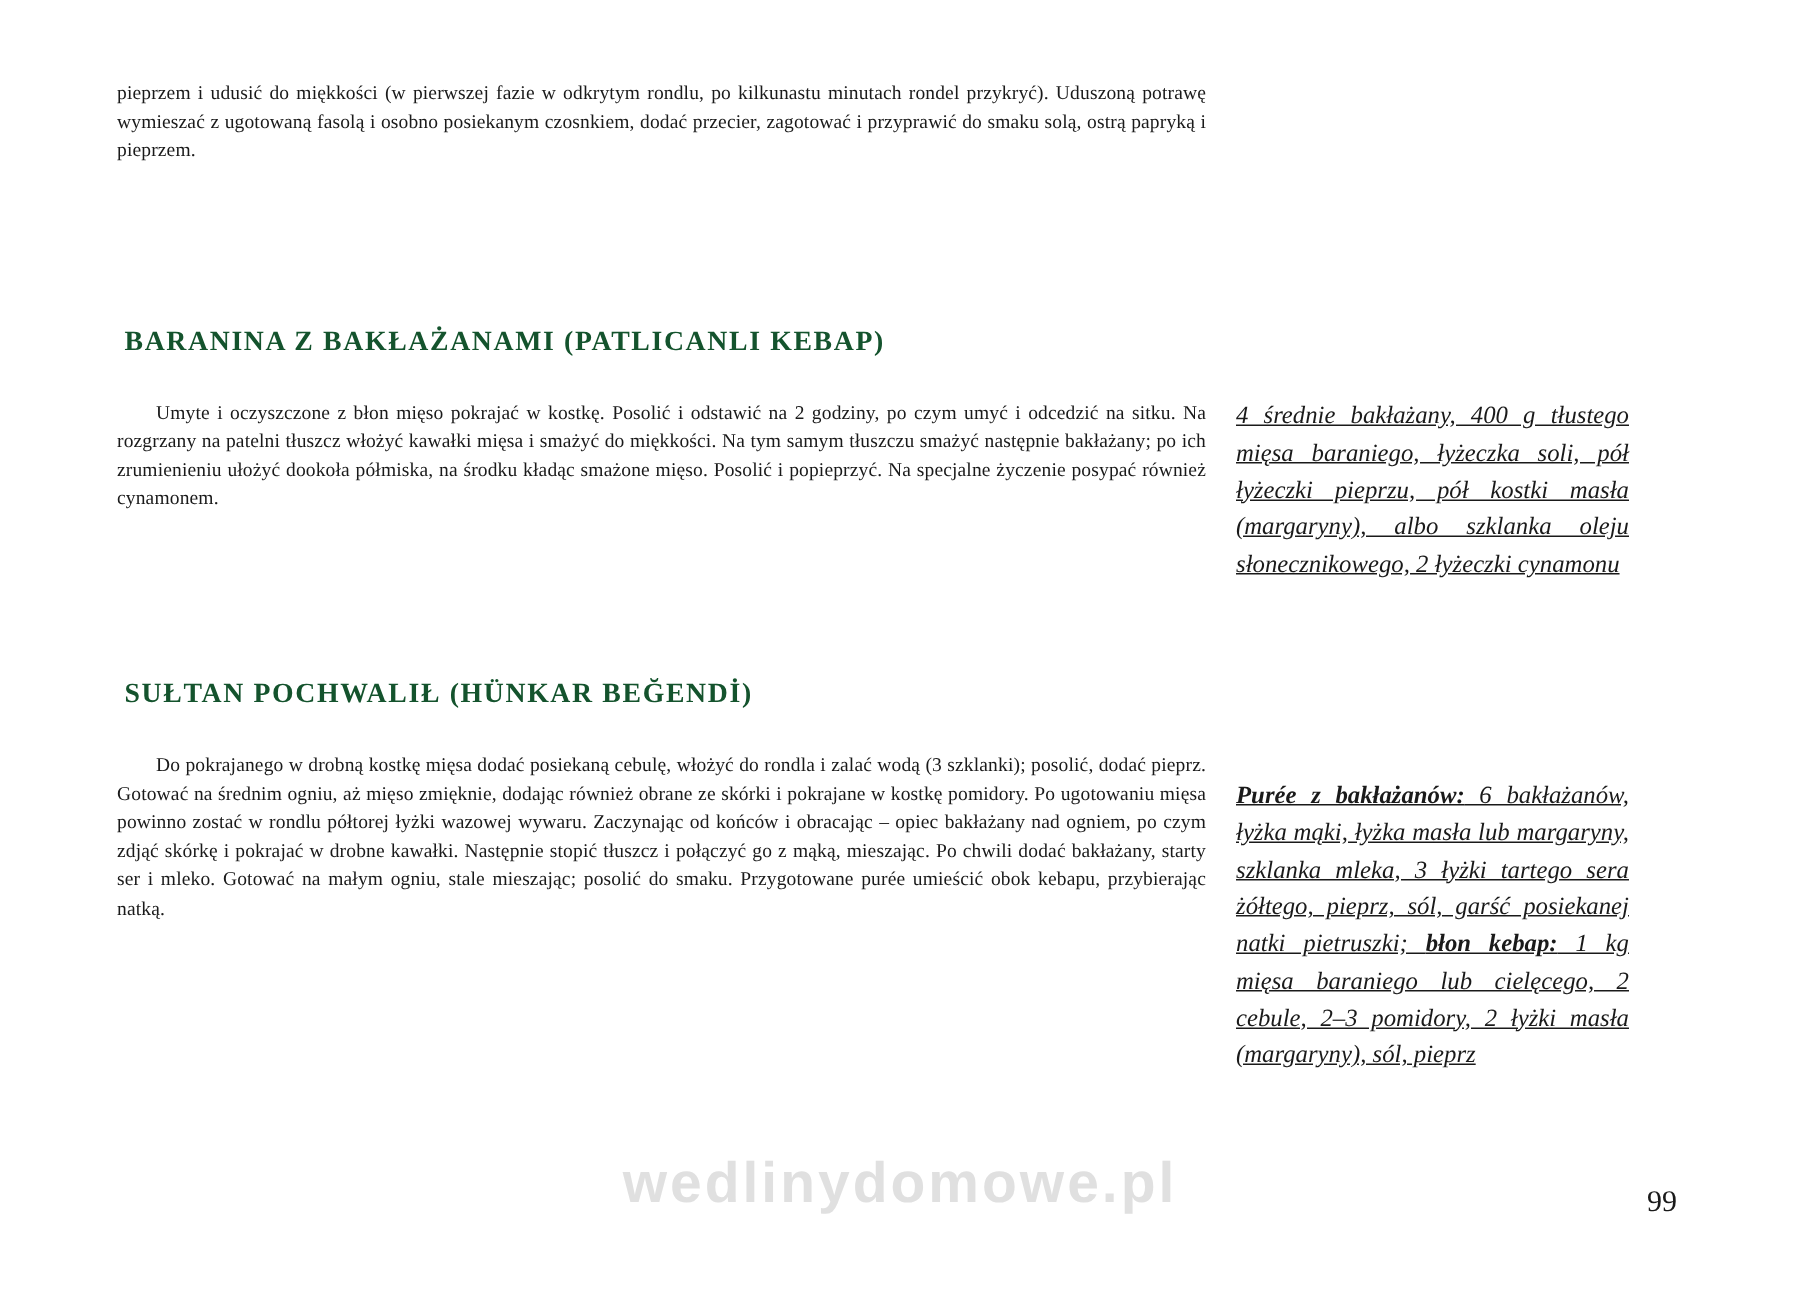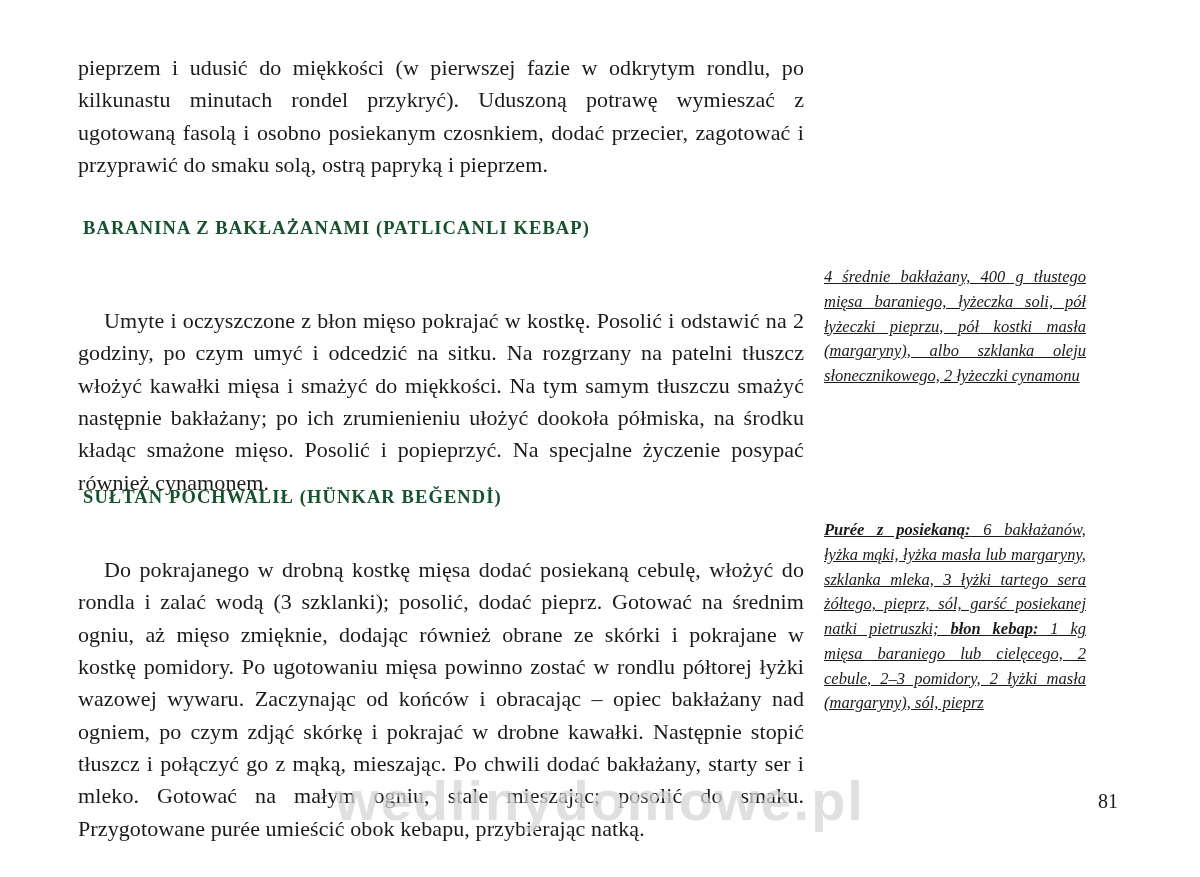--- a/index.html
+++ b/index.html
@@ -23,46 +23,45 @@
 
   
   .main-col {
     position: absolute;
     left: 78px;
     top: 52px;
     width: 726px;
   }
 
   .para {
-    font-size: 22px;
+    font-size: 13px;
     line-height: 1.47;
     text-align: justify;
     text-justify: inter-word;
     margin: 0;
     letter-spacing: 0.1px;
   }
   .para.indent {
     text-indent: 26px;
-    margin-top: 40px;
   }
 
   .section-heading {
     font-size: 18.5px;
     font-weight: bold;
     color: #14532d;
     letter-spacing: 1.1px;
     margin: 0;
     font-family: "Liberation Serif", serif;
   }
 
   .block-1 { position: absolute; left: 0; top: 0; width: 726px; }
   .block-2-head { position: absolute; left: 5px; top: 166px; width: 726px; }
   .block-2-body { position: absolute; left: 0; top: 213px; width: 726px; }
-  .block-3-head { position: absolute; left: 5px; top: 435px; width: 726px; }
-  .block-3-body { position: absolute; left: 0; top: 462px; width: 726px; }
+  .block-3-head { position: absolute; left: 5px; top: 401px; width: 726px; }
+  .block-3-body { position: absolute; left: 0; top: 448px; width: 726px; }
 
   
   .side-note {
     position: absolute;
     left: 824px;
     width: 262px;
     font-size: 16.5px;
     line-height: 1.5;
     font-style: italic;
     text-align: justify;
@@ -83,21 +82,21 @@
 
   
   .watermark {
     position: absolute;
     left: 0;
     right: 0;
     top: 768px;
     text-align: center;
     font-family: "Liberation Sans", sans-serif;
     font-weight: bold;
-    font-size: 56px;
+    font-size: 38px;
     letter-spacing: 2px;
     color: rgba(160, 160, 160, 0.33);
     text-shadow: 0 1px 0 rgba(255,255,255,0.6);
     user-select: none;
     pointer-events: none;
     white-space: nowrap;
   }
 </style>
 </head>
 <body>
@@ -113,19 +112,19 @@
     <p class="para indent block-2-body">Umyte i oczyszczone z błon mięso pokrajać w kostkę. Posolić i odstawić na 2 godziny, po czym umyć i odcedzić na sitku. Na rozgrzany na patelni tłuszcz włożyć kawałki mięsa i smażyć do miękkości. Na tym samym tłuszczu smażyć następnie bakłażany; po ich zrumienieniu ułożyć dookoła półmiska, na środku kładąc smażone mięso. Posolić i popieprzyć. Na specjalne życzenie posypać również cynamonem.</p>
 
     <h2 class="section-heading block-3-head">SUŁTAN POCHWALIŁ (HÜNKAR BEĞENDİ)</h2>
 
     <p class="para indent block-3-body">Do pokrajanego w drobną kostkę mięsa dodać posiekaną cebulę, włożyć do rondla i zalać wodą (3 szklanki); posolić, dodać pieprz. Gotować na średnim ogniu, aż mięso zmięknie, dodając również obrane ze skórki i pokrajane w kostkę pomidory. Po ugotowaniu mięsa powinno zostać w rondlu półtorej łyżki wazowej wywaru. Zaczynając od końców i obracając – opiec bakłażany nad ogniem, po czym zdjąć skórkę i pokrajać w drobne kawałki. Następnie stopić tłuszcz i połączyć go z mąką, mieszając. Po chwili dodać bakłażany, starty ser i mleko. Gotować na małym ogniu, stale mieszając; posolić do smaku. Przygotowane purée umieścić obok kebapu, przybierając natką.</p>
 
   </div>
 
   <div class="side-note side-note-1">4 średnie bakłażany, 400 g tłustego mięsa baraniego, łyżeczka soli, pół łyżeczki pieprzu, pół kostki masła (margaryny), albo szklanka oleju słonecznikowego, 2 łyżeczki cynamonu</div>
 
-  <div class="side-note side-note-2"><b>Purée z posiekaną:</b><span> 6 bakłażanów, łyżka mąki, łyżka masła lub margaryny, szklanka mleka, 3 łyżki tartego sera żółtego, pieprz, sól, garść posiekanej natki pietruszki; </span><b>błon kebap:</b><span> 1 kg mięsa baraniego lub cielęcego, 2 cebule, 2–3 pomidory, 2 łyżki masła (margaryny), sól, pieprz</span></div>
+  <div class="side-note side-note-2"><b>Purée z bakłażanów:</b><span> 6 bakłażanów, łyżka mąki, łyżka masła lub margaryny, szklanka mleka, 3 łyżki tartego sera żółtego, pieprz, sól, garść posiekanej natki pietruszki; </span><b>błon kebap:</b><span> 1 kg mięsa baraniego lub cielęcego, 2 cebule, 2–3 pomidory, 2 łyżki masła (margaryny), sól, pieprz</span></div>
 
   <div class="watermark">wedlinydomowe.pl</div>
 
-  <div class="page-number">81</div>
+  <div class="page-number">99</div>
 
 </div>
 
 </body></html>

